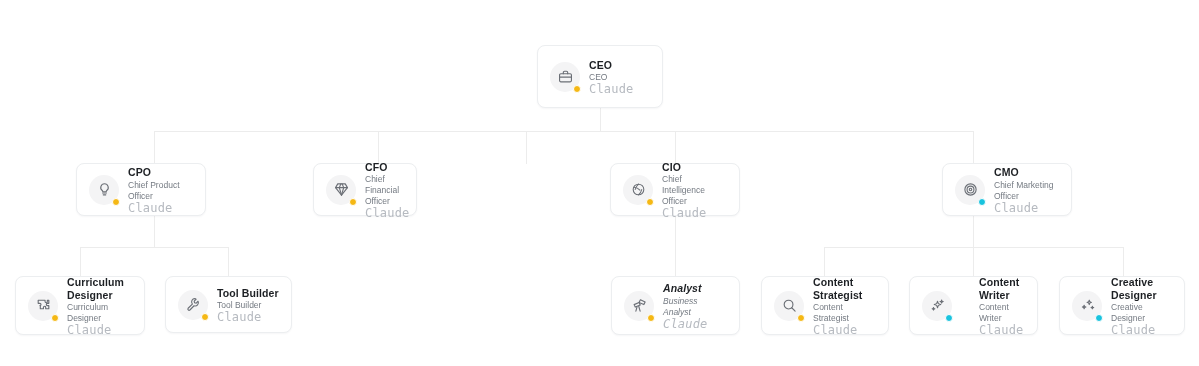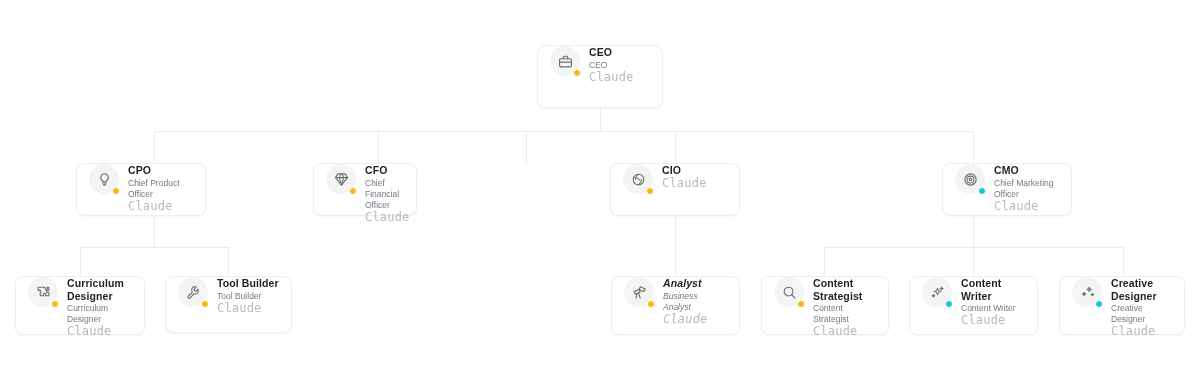--- a/index.html
+++ b/index.html
@@ -18,20 +18,21 @@
 
   
   .node{
     position:absolute;
     box-sizing:border-box;
     background:#ffffff;
     border:1px solid #eceef0;
     border-radius:8px;
     box-shadow:0 1px 2px rgba(16,24,40,.04);
     display:flex;
+    align-items:center;
     padding:0 12px;
   }
   .avatar{
     position:relative;
     flex:0 0 auto;
     width:30px;height:30px;
     border-radius:50%;
     background:#f4f4f5;
     display:flex;align-items:center;justify-content:center;
     margin-right:9px;
@@ -158,20 +159,21 @@
           <circle cx="12" cy="12" r="8.5"></circle>
             <path d="M12 3.5c-3 2.5-4.6 5.4-5.2 8.5"></path>
             <path d="M12 20.5c3-2.5 4.6-5.4 5.2-8.5"></path>
             <path d="M5 8.5c3.5.4 6.8 2 9.3 4.6"></path>
         </svg>
       </span>
       <span class="status" style="background:#f5b814"></span>
     </div>
     <div class="body">
       <div class="n-title">CIO</div>
+      <div class="n-role">Chief Intelligence Officer</div>
       <div class="n-model">Claude</div>
     </div>
   </div>
 
   <div class="node" style="left:908px;top:163px;width:130px;height:53px;margin-left:34px;">
     <div class="avatar">
       <span>
         <svg viewBox="0 0 24 24" fill="none" stroke-width="1.8" stroke-linecap="round" stroke-linejoin="round">
           <circle cx="12" cy="12" r="9"></circle>
             <circle cx="12" cy="12" r="5.5"></circle>
@@ -248,21 +250,21 @@
       </span>
       <span class="status" style="background:#f5b814"></span>
     </div>
     <div class="body">
       <div class="n-title">Content Strategist</div>
       <div class="n-role">Content Strategist</div>
       <div class="n-model">Claude</div>
     </div>
   </div>
 
-  <div class="node" style="left:909px;top:276px;width:129px;height:59px;">
+  <div class="node" style="left:909px;top:276px;width:129px;height:59px;gap:18px;">
     <div class="avatar">
       <span>
         <svg viewBox="0 0 24 24" fill="none" stroke-width="1.7" stroke-linecap="round" stroke-linejoin="round">
           <path d="M12 5.2 13.4 9l3.8 1.4-3.8 1.4L12 15.6l-1.4-3.8L6.8 10.4 10.6 9z"></path>
             <path d="M18.6 3.2l.7 1.8 1.8.7-1.8.7-.7 1.8-.7-1.8-1.8-.7 1.8-.7z"></path>
             <path d="M5.6 15.2l.6 1.5 1.5.6-1.5.6-.6 1.5-.6-1.5-1.5-.6 1.5-.6z"></path>
         </svg>
       </span>
       <span class="status" style="background:#18c3de"></span>
     </div>

